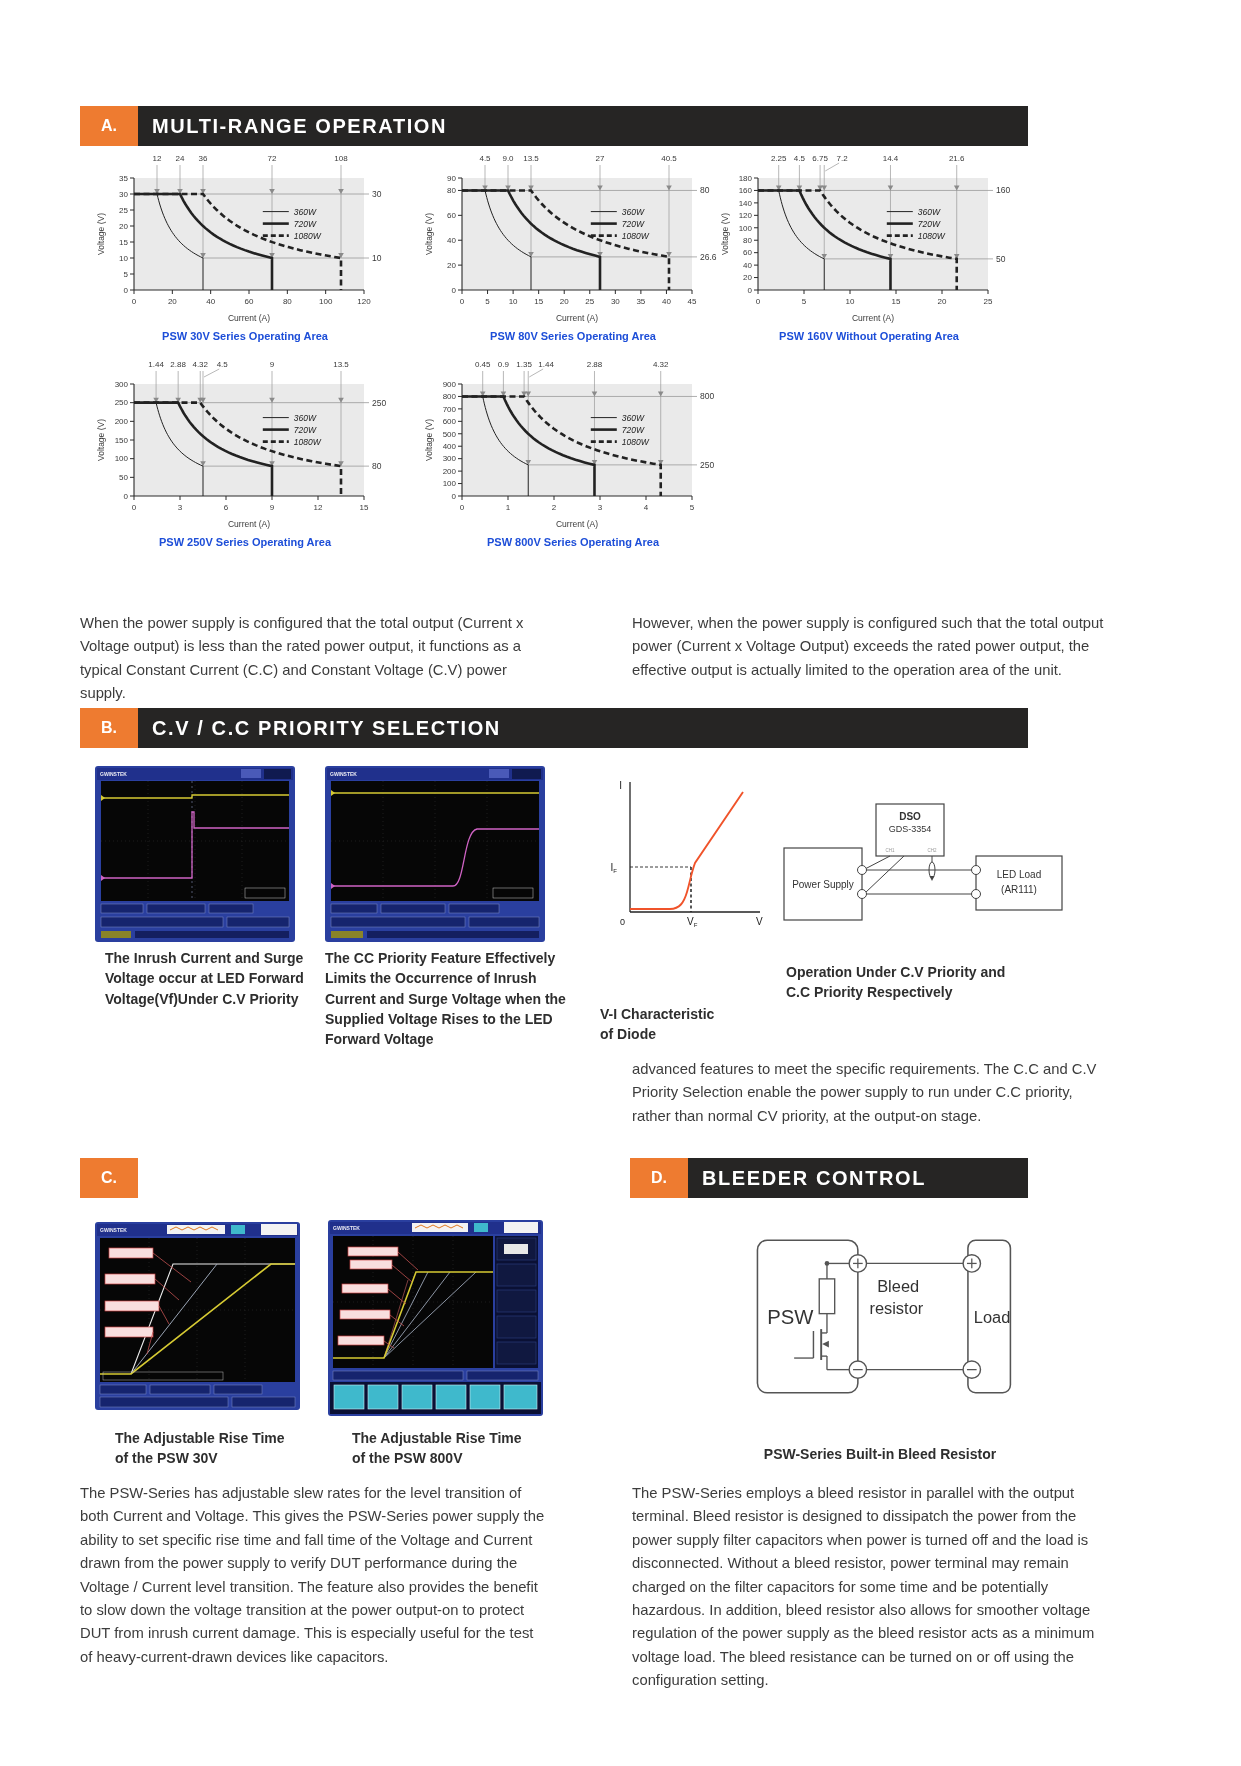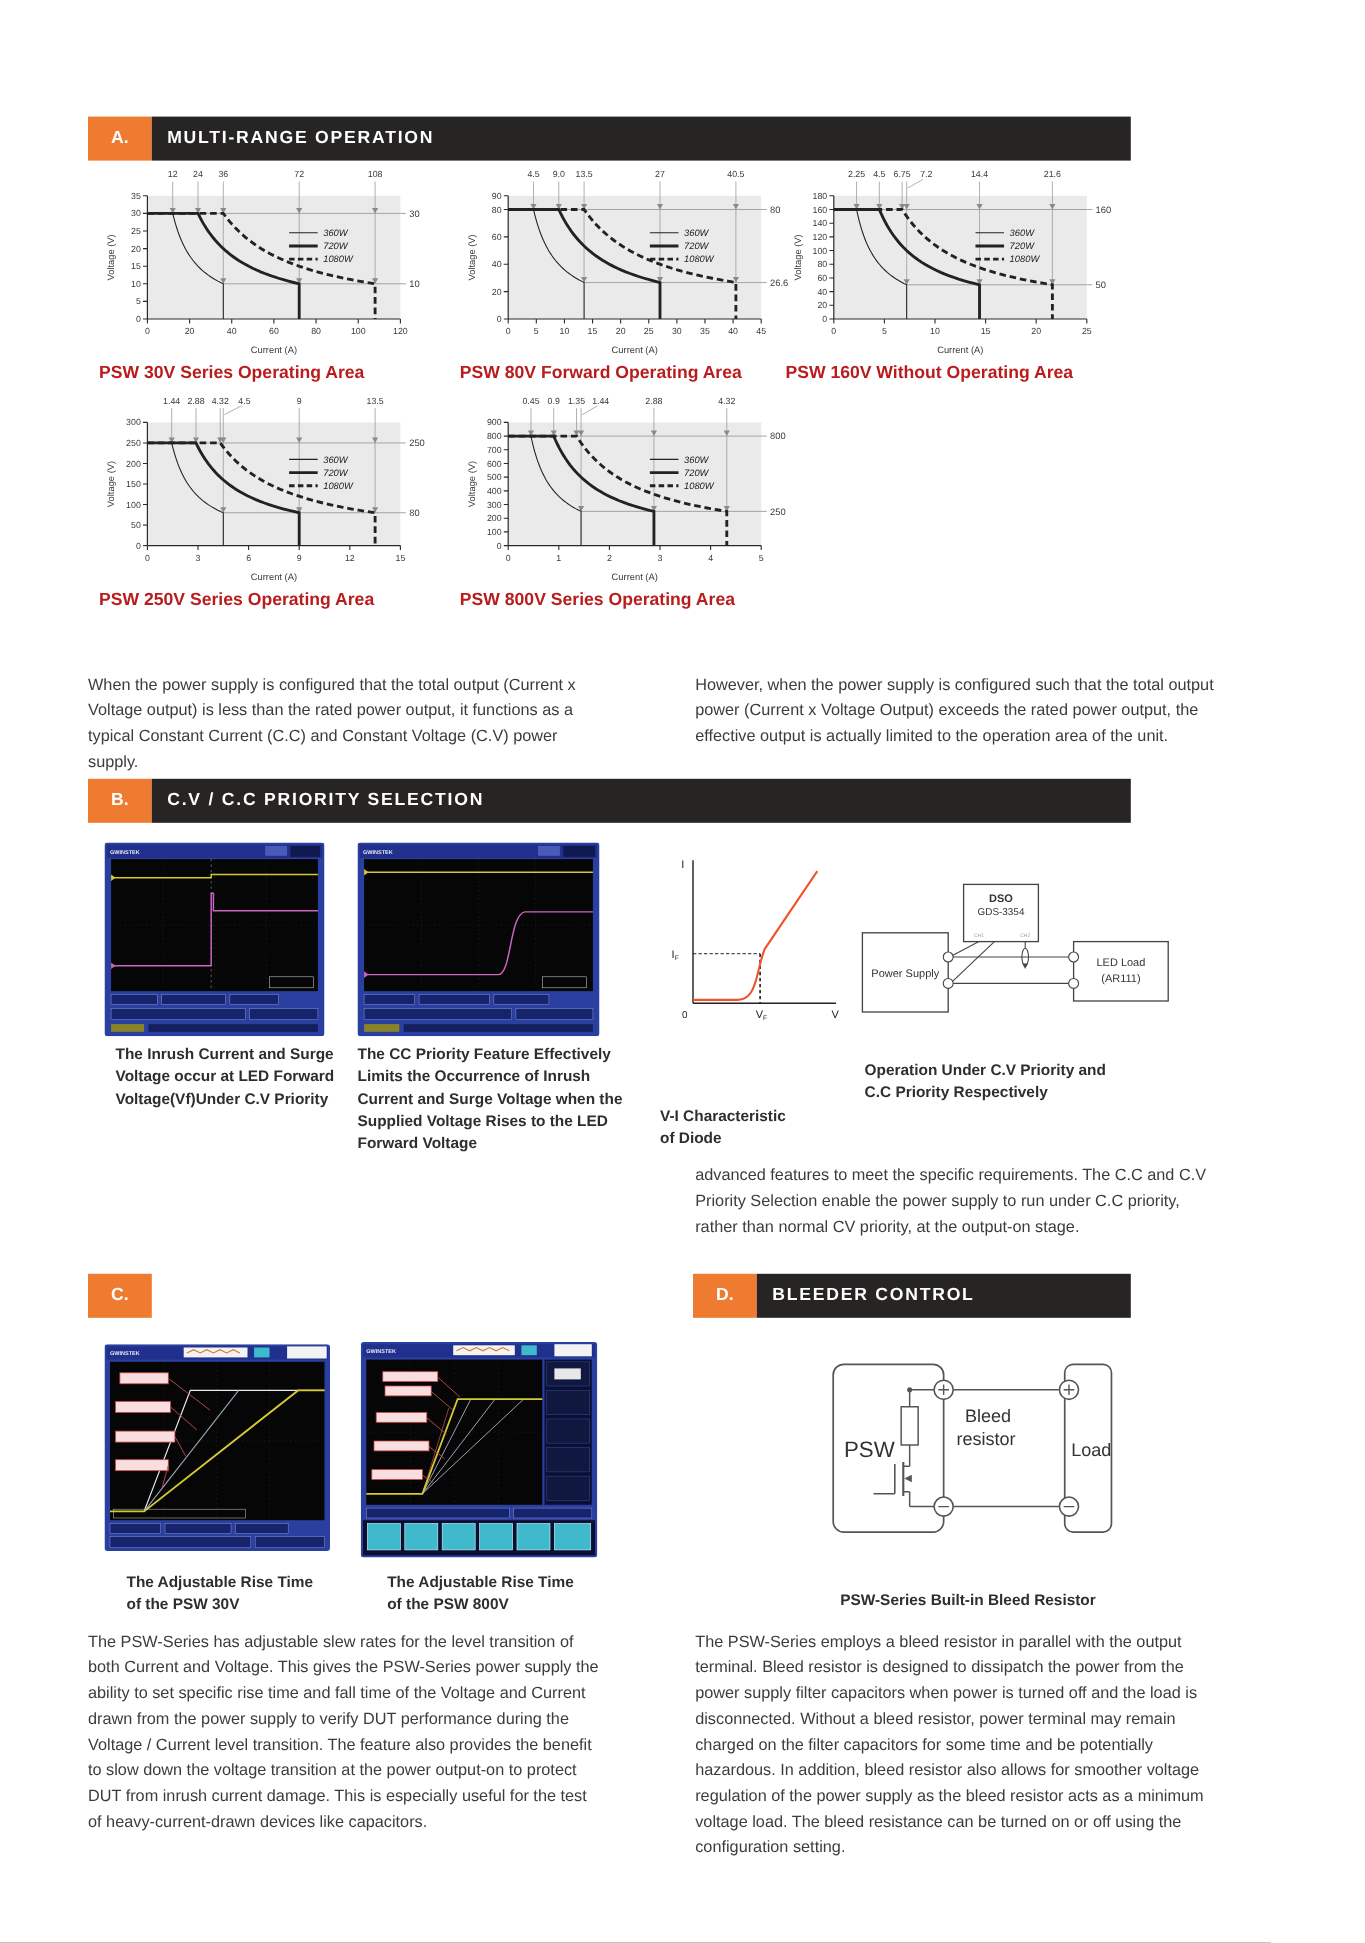--- a/index.html
+++ b/index.html
@@ -2,28 +2,28 @@
 <html><head>
 <meta charset="utf-8">
 <style>
   html,body{margin:0;padding:0;background:#9a9a9a;}
   .page{width:1241px;height:1766px;background:#ffffff;position:relative;margin:0 auto;
         font-family:"Liberation Sans",sans-serif;overflow:hidden;}
   .content{position:absolute;left:80px;top:0;width:1061px;height:100%;}
   .sec{position:absolute;display:flex;height:40px;}
   .sec .letter{width:58px;background:#ee7b30;color:#fff;font-weight:bold;font-size:16px;
         display:flex;align-items:center;justify-content:center;}
-  .sec .bar{flex:1;background:#262524;color:#fff;font-weight:bold;font-size:16px;
+  .sec .bar{flex:1;background:#262524;color:#fff;font-weight:bold;font-size:20px;
         letter-spacing:1.6px;display:flex;align-items:center;padding-left:14px;}
   .para{position:absolute;font-size:14.8px;line-height:1.58;color:#3c3c3c;}
   .cap{position:absolute;font-size:14px;font-weight:bold;line-height:1.45;color:#2e2e2e;}
   .cap.center{text-align:center;}
   .preline{white-space:pre-line;}
   .chart-cell{position:absolute;width:310px;}
-  .chart-title{text-align:left;font-weight:bold;font-size:16px;color:#b91c1c;margin-top:2px;}
+  .chart-title{text-align:center;font-weight:bold;font-size:11px;color:#1d4ed8;margin-top:2px;}
   .fig{position:absolute;}
 </style>
 </head>
 <body>
 
 <div class="page">
 <div class="content">
 
   <div class="sec" style="top:106px;left:0;width:948px">
     <div class="letter">A.</div>
@@ -165,21 +165,21 @@
             <path d="M 44 38.44444444444446 L 67 38.44444444444446 L 67.86 42.02 L 68.75 45.48 L 69.67 48.80 L 70.63 52.01 L 71.62 55.10 L 72.65 58.08 L 73.72 60.96 L 74.83 63.73 L 75.98 66.40 L 77.17 68.97 L 78.41 71.45 L 79.69 73.85 L 81.02 76.15 L 82.40 78.38 L 83.84 80.52 L 85.32 82.59 L 86.86 84.58 L 88.46 86.50 L 90.12 88.35 L 91.84 90.14 L 93.63 91.86 L 95.48 93.52 L 97.40 95.12 L 99.39 96.66 L 101.46 98.15 L 103.60 99.58 L 105.82 100.96 L 108.13 102.29 L 110.52 103.58 L 113 104.89777777777778 L 113 138" fill="none" stroke="#222" stroke-width="1"></path>
             <path d="M 44 38.44444444444446 L 90 38.44444444444446 L 91.72 42.02 L 93.50 45.48 L 95.34 48.80 L 97.26 52.01 L 99.24 55.10 L 101.30 58.08 L 103.44 60.96 L 105.66 63.73 L 107.96 66.40 L 110.34 68.97 L 112.82 71.45 L 115.38 73.85 L 118.05 76.15 L 120.81 78.38 L 123.67 80.52 L 126.65 82.59 L 129.73 84.58 L 132.93 86.50 L 136.24 88.35 L 139.68 90.14 L 143.25 91.86 L 146.95 93.52 L 150.79 95.12 L 154.78 96.66 L 158.91 98.15 L 163.20 99.58 L 167.64 100.96 L 172.25 102.29 L 177.04 103.58 L 182 104.89777777777778 L 182 138" fill="none" stroke="#222" stroke-width="2.6"></path>
             <path d="M 44 38.44444444444446 L 113 38.44444444444446 L 115.57 42.02 L 118.24 45.48 L 121.01 48.80 L 123.89 52.01 L 126.86 55.10 L 129.96 58.08 L 133.16 60.96 L 136.49 63.73 L 139.94 66.40 L 143.52 68.97 L 147.23 71.45 L 151.08 73.85 L 155.07 76.15 L 159.21 78.38 L 163.51 80.52 L 167.97 82.59 L 172.59 84.58 L 177.39 86.50 L 182.36 88.35 L 187.53 90.14 L 192.88 91.86 L 198.43 93.52 L 204.19 95.12 L 210.17 96.66 L 216.37 98.15 L 222.79 99.58 L 229.46 100.96 L 236.38 102.29 L 243.56 103.58 L 251 104.89777777777778 L 251 138" fill="none" stroke="#222" stroke-width="2.6" stroke-dasharray="6 3.5"></path>
             <line x1="172.8" y1="59.6" x2="198.8" y2="59.6" stroke="#222" stroke-width="1"></line>
             <text x="203.8" y="62.6" text-anchor="start" font-size="8.5" fill="#222" font-family="&quot;Liberation Sans&quot;, sans-serif" font-style="italic">360W</text>
             <line x1="172.8" y1="71.6" x2="198.8" y2="71.6" stroke="#222" stroke-width="2.6"></line>
             <text x="203.8" y="74.6" text-anchor="start" font-size="8.5" fill="#222" font-family="&quot;Liberation Sans&quot;, sans-serif" font-style="italic">720W</text>
             <line x1="172.8" y1="83.6" x2="198.8" y2="83.6" stroke="#222" stroke-width="2.6" stroke-dasharray="5 3"></line>
             <text x="203.8" y="86.6" text-anchor="start" font-size="8.5" fill="#222" font-family="&quot;Liberation Sans&quot;, sans-serif" font-style="italic">1080W</text>
           </svg></div>
-    <div class="chart-title">PSW 80V Forward Operating Area</div>
+    <div class="chart-title">PSW 80V Series Operating Area</div>
   </div>
   <div class="chart-cell" style="left:634px;top:152px">
     <div><svg viewBox="0 0 310 172" width="310" height="172">
             <rect x="44" y="26" width="230" height="112" fill="#eaeaea"></rect>
             <line x1="44" y1="38.44444444444446" x2="279" y2="38.44444444444446" stroke="#9a9a9a" stroke-width="0.8"></line>
             <line x1="110.24000000000001" y1="106.88888888888889" x2="279" y2="106.88888888888889" stroke="#9a9a9a" stroke-width="0.8"></line>
             <line x1="64.7" y1="13" x2="64.7" y2="38.44444444444446" stroke="#9a9a9a" stroke-width="0.7"></line>
             <path d="M61.900000000000006,33.44444444444446 L67.5,33.44444444444446 L64.7,38.44444444444446 Z" fill="#8a8a8a"></path>
             <text x="64.7" y="9" text-anchor="middle" font-size="8" fill="#3a3a3a" font-family="&quot;Liberation Sans&quot;, sans-serif">2.25</text>
             <line x1="85.4" y1="13" x2="85.4" y2="38.44444444444446" stroke="#9a9a9a" stroke-width="0.7"></line>

